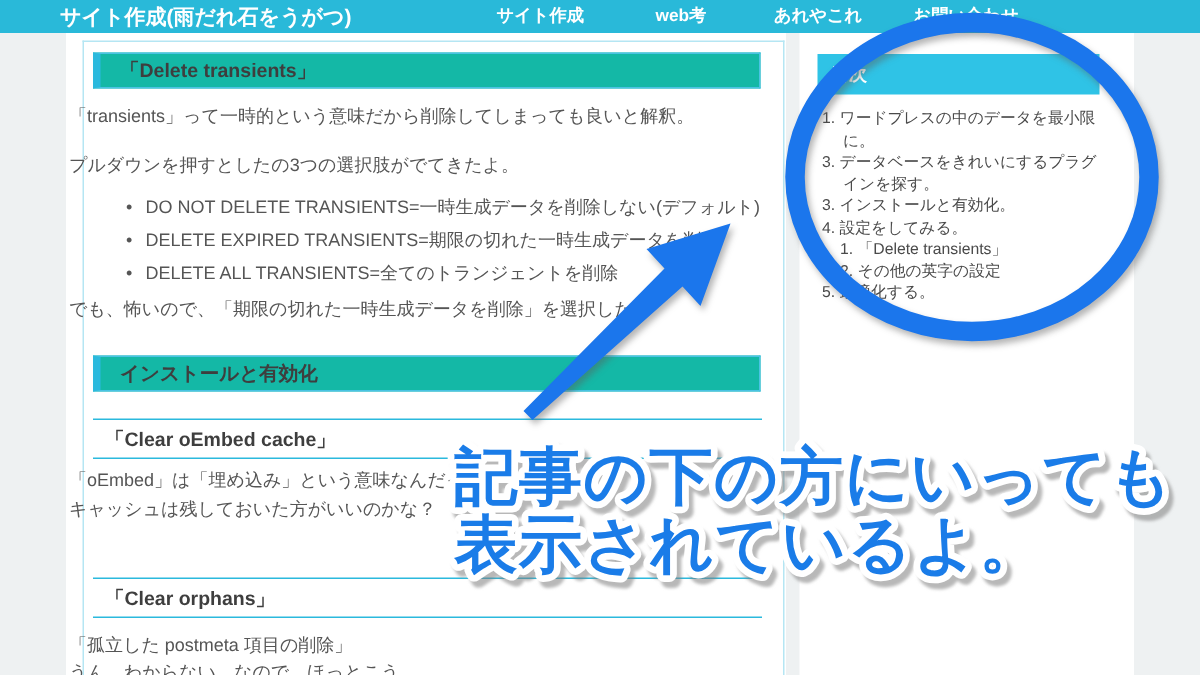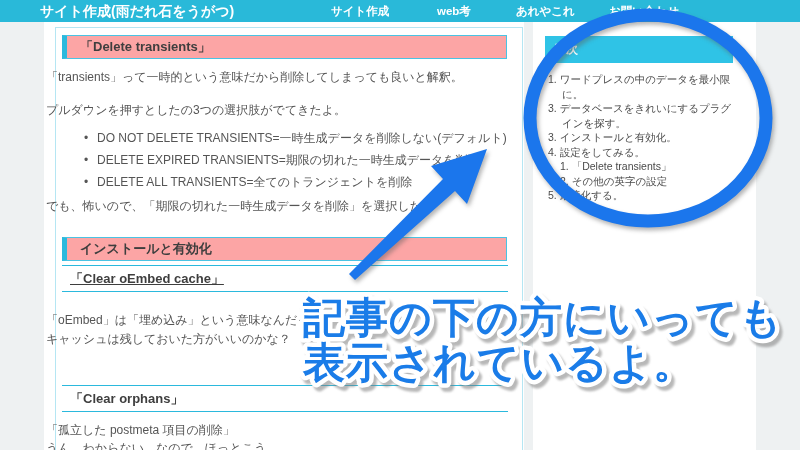--- a/index.html
+++ b/index.html
@@ -12,31 +12,31 @@
   .site-title { position:absolute; left:40px; top:0; height:22px; line-height:22px; color:#fff; font-size:14px; font-weight:bold; white-space:nowrap; }
   .nav-item { position:absolute; top:0; height:22px; line-height:22px; color:#fff; font-size:11.5px; font-weight:bold; white-space:nowrap; cursor:pointer;margin-left:24px; }
   .nav-1 { left:307px; } .nav-2 { left:413px; } .nav-3 { left:492px; } .nav-4 { left:585px; }
 
   
   .main-panel { position:absolute; left:44px; top:22px; width:480px; height:428px; background:#fff; }
   .sidebar-panel { position:absolute; left:533px; top:22px; width:223px; height:428px; background:#fff; }
   .article-border { position:absolute; left:55px; top:27px; width:468px; height:423px; border:1px solid #b5e6f3; border-bottom:none; background:#fff; }
 
   
-  .h2-box { position:absolute; left:62px; width:445px; height:24px; border:1px solid #4ac3e3; border-left:5px solid #2bb9dd; line-height:22px; font-size:13px; font-weight:bold; color:#3e3e3e; padding-left:13px; background:#fca5a5; white-space:nowrap; overflow:hidden; }
+  .h2-box { position:absolute; left:62px; width:445px; height:24px; border:1px solid #4ac3e3; border-left:5px solid #2bb9dd; line-height:22px; font-size:13px; font-weight:bold; color:#3e3e3e; padding-left:13px; background:#14b8a6; white-space:nowrap; overflow:hidden; }
   .h2-1 { top:35px; } .h2-2 { top:237px; }
   .para { position:absolute; left:46px; width:450px; font-size:12px; color:#555; white-space:nowrap; }
   .p1 { top:69px; } .p2 { top:102px; } .p3 { top:198px; }
   .p4 { top:312px; } .p5 { top:331px; } .p6 { top:350px; }
   .p7 { top:422px; } .p8 { top:440px; }
   .bullet-list { position:absolute; left:84px; top:127px; width:430px; }
   .bullet-item { position:relative; font-size:12px; color:#555; line-height:22px; padding-left:13px; white-space:nowrap; }
   .bullet-item::before { content:"•"; position:absolute; left:0; top:0; color:#555; }
   .h3-box { position:absolute; left:62px; width:446px; height:27px; border-top:1px solid #2bb9dd; border-bottom:1px solid #2bb9dd; line-height:26px; font-size:13px; font-weight:bold; color:#3e3e3e; padding-left:8px; white-space:nowrap; }
-  .h3-1 { top:265px;text-decoration:underline; } .h3-2 { top:385px; }
+  .h3-1 { top:279px; } .h3-2 { top:385px; }
 
   
   .toc-header { position:absolute; left:545px; top:36px; width:188px; height:27px; background:#2fc3e6; color:#fff; font-size:12px; font-weight:bold; line-height:27px; padding-left:9px; }
   .toc-list { position:absolute; left:548px; top:72px; width:186px; }
   .toc-item { font-size:10.5px; color:#4a4a4a; line-height:14.5px; padding-left:14px; text-indent:-14px; cursor:pointer; }
   .toc-item.sub { margin-left:12px; }
 
   
   .overlay { position:absolute; left:0; top:0; width:800px; height:450px; z-index:5; pointer-events:none; }
   .shape-shadow { filter: drop-shadow(2px 3px 2px rgba(90,90,90,0.45)); }

